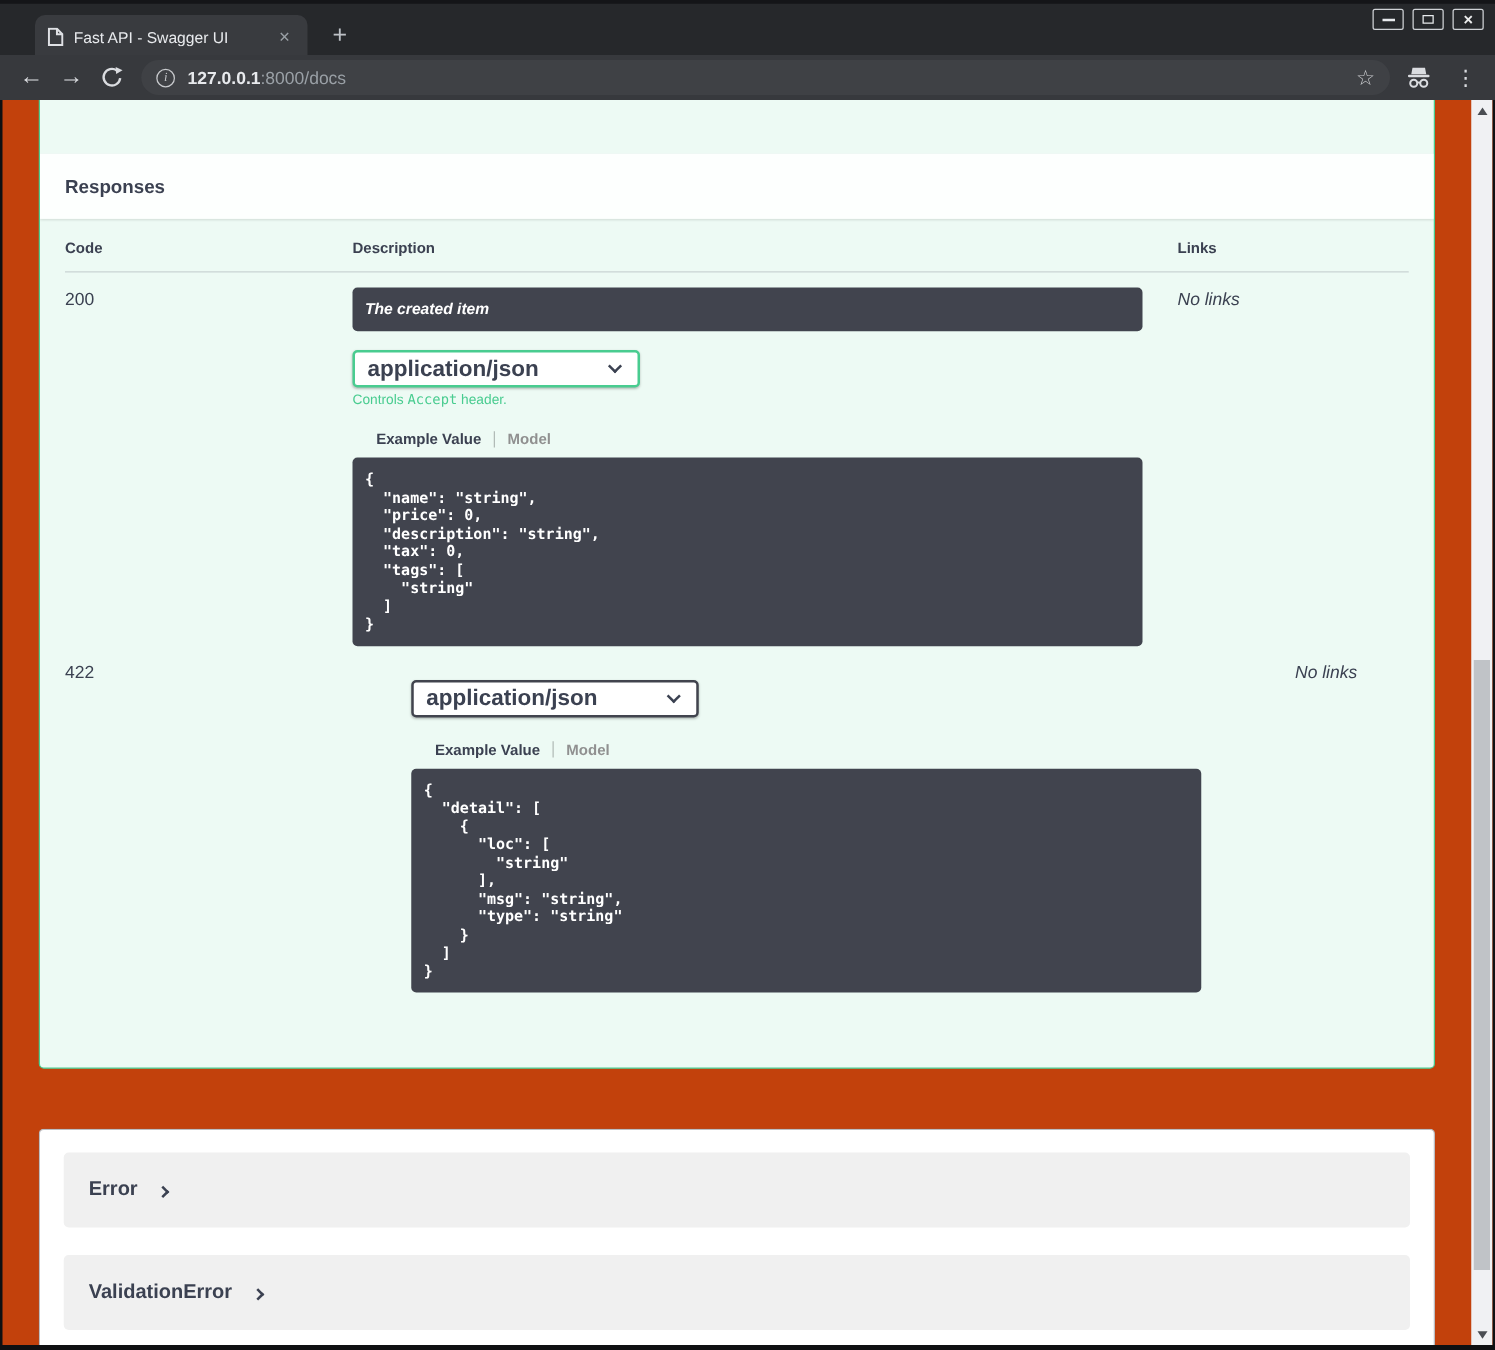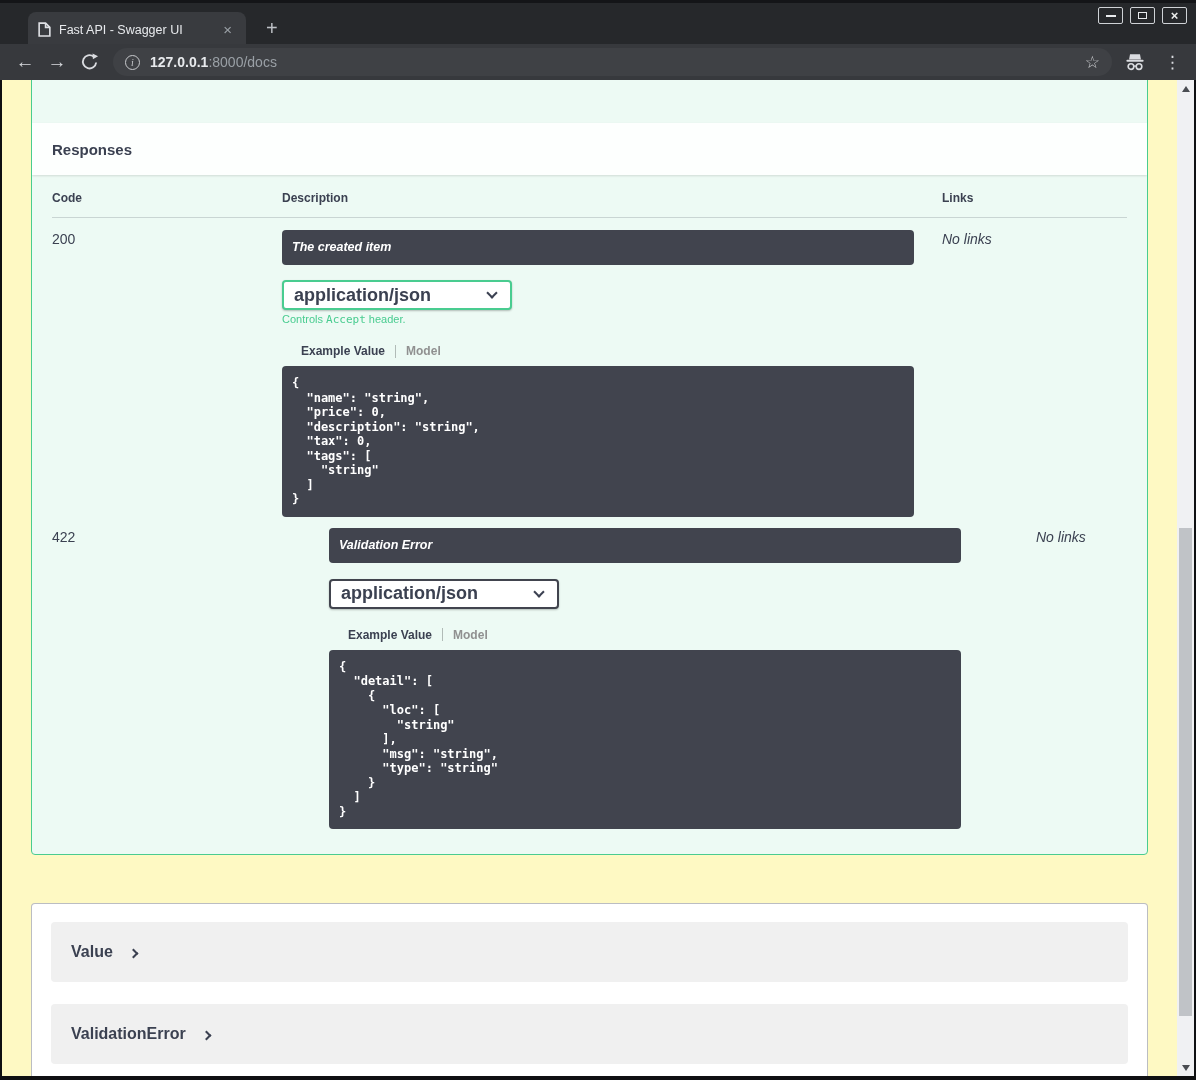--- a/index.html
+++ b/index.html
@@ -25,21 +25,21 @@
   .omnibox { flex:1; height:28px; margin:0 10px 0 8px; background:#3f4145; border-radius:14px; display:flex; align-items:center; padding:0 10px 0 12px; }
   .info-circle { width:15px; height:15px; border:1.5px solid #c8cacd; border-radius:50%; color:#c8cacd; font-size:10px; font-style:italic; font-family:"Liberation Serif", serif; display:flex; align-items:center; justify-content:center; }
   .url { margin-left:10px; font-size:14px; flex:1; white-space:nowrap; }
   .url .host { color:#e8eaed; font-weight:600; }
   .url .rest { color:#9aa0a6; }
   .star { color:#c8cacd; font-size:17px; padding:0 2px; }
   .incog { margin:0 12px 0 2px; display:flex; }
   .menu-dots { color:#dadce0; font-size:17px; padding:0 6px; }
 
   
-  .content { position:absolute; top:80px; left:2px; right:2px; bottom:4px; background:#fef9c3; overflow:hidden; }
+  .content { position:absolute; top:80px; left:2px; right:2px; bottom:4px; background:#c2410c; overflow:hidden; }
 
   .opblock { margin-left:29px; margin-top:-20px; width:1117px; height:795px; background:#edfaf4; border:1px solid #49cc90; border-radius:4px; overflow:hidden; }
   .op-spacer { height:62px; }
   .section-header { height:52px; background:rgba(255,255,255,.85); box-shadow:0 1px 2px rgba(0,0,0,.12); display:flex; align-items:center; padding:0 20px; }
   .section-header h4 { font-size:15px; font-weight:700; color:#3b4151; }
 
   .table-wrap { padding:0 20px 19px 20px; }
   .thead, .resp-row { display:grid; grid-template-columns:230px 632px auto; }
   .thead { margin-top:16px; padding-bottom:12px; border-bottom:1px solid rgba(59,65,81,.2); font-size:12px; font-weight:700; color:#3b4151; }
   .links-cell { padding-left:28px; }
@@ -178,21 +178,20 @@
     "string"
   ]
 }</pre>
           </div>
           <div class="links-cell nolinks">No links</div>
         </div>
 
         <div class="resp-row row-422">
           <div class="code-cell">422</div>
           <div>
-            <div class="desc-box">Validation Error</div>
             <div class="styled-select">
               <span class="sel-label">application/json</span>
               <span class="sel-arrow"></span>
             </div>
             <div class="ex-tabs">
               <span class="tab-example">Example Value</span>
               <span class="tab-sep"></span>
               <span class="tab-model">Model</span>
             </div>
             <pre class="example-pre">{
@@ -208,21 +207,21 @@
 }</pre>
           </div>
           <div class="links-cell nolinks">No links</div>
         </div>
       </div>
     </div>
 
     <div class="schemas">
       <div class="schemas-body">
         <div class="model-card">
-          <span class="model-name">Value</span>
+          <span class="model-name">Error</span>
           <span class="chev-right"></span>
         </div>
         <div class="model-card">
           <span class="model-name">ValidationError</span>
           <span class="chev-right"></span>
         </div>
       </div>
     </div>
 
     <div class="scrollbar">

